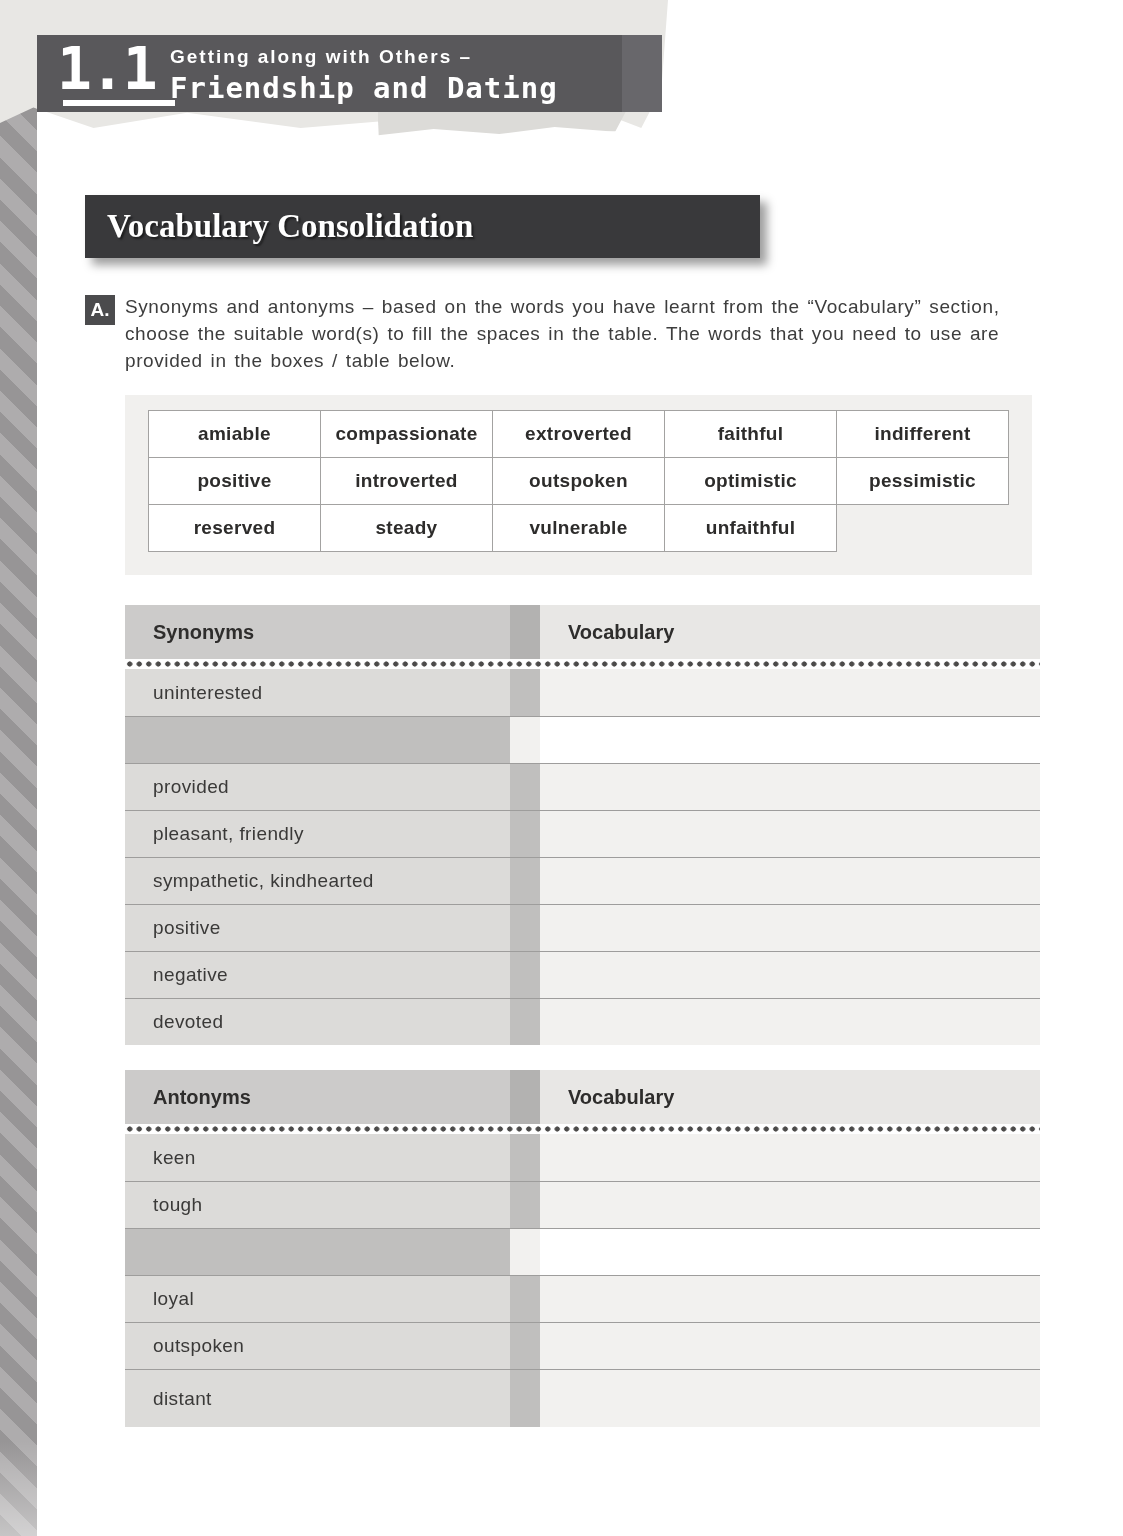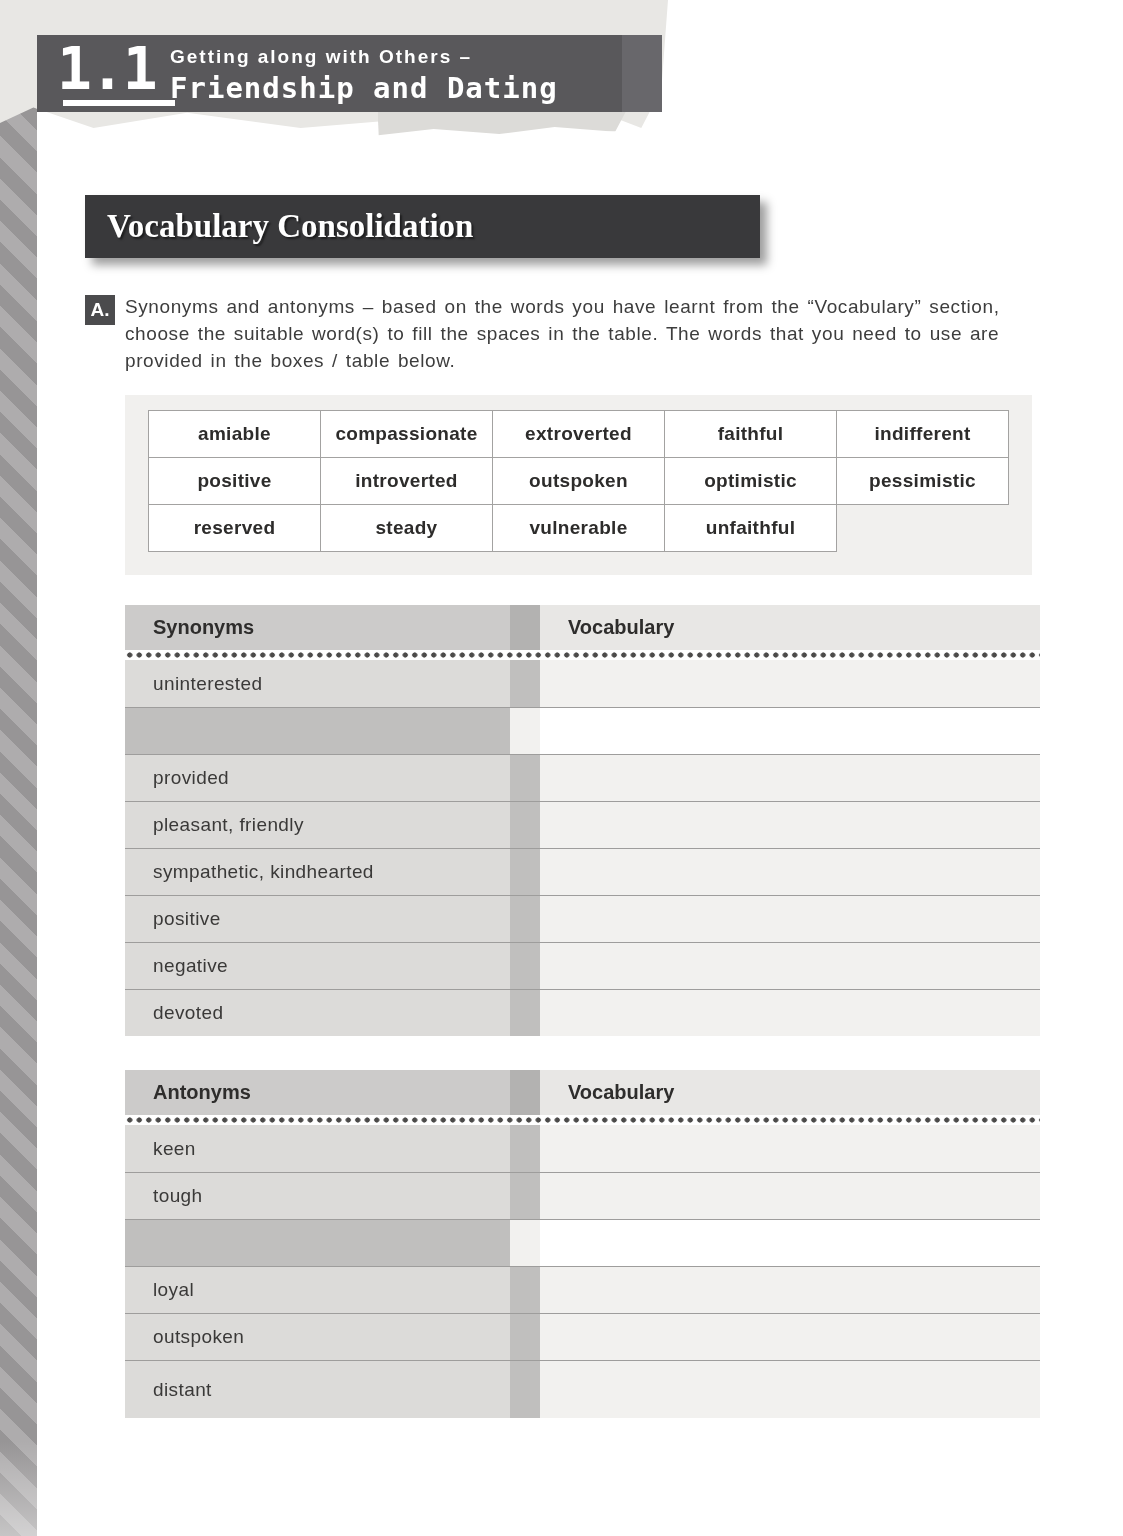--- a/index.html
+++ b/index.html
@@ -48,21 +48,21 @@
   .word-bank-table { border-collapse:collapse; margin:15px auto 0;border-radius:15px; }
   .word-bank-table td { width:172px; height:47px; border:1px solid #a3a2a1; background:#ffffff;
     text-align:center; font-weight:bold; font-size:19px; color:#2d2c2b; letter-spacing:0.3px; }
   .word-bank-table td.empty { border:none; background:transparent; }
 
   
   .vtable { position:absolute; left:125px; width:915px; }
   .syn { top:605px; }
   .ant { top:1070px; }
   .vrow { display:grid; grid-template-columns:385px 30px auto; }
-  .vrow.head { height:45px; }
+  .vrow.head { height:54px; }
   .vrow.head .cl { background:#cccbca; font-weight:bold; font-size:20px; color:#2e2d2c; }
   .vrow.head .cg { background:#b3b2b1; }
   .vrow.head .cr { background:#e8e7e5; font-weight:bold; font-size:20px; color:#2e2d2c; }
   .vrow.body { height:47px; }
   .vrow.body .cl { background:#dcdbd9; font-size:19px; color:#3a3938; letter-spacing:0.4px; }
   .vrow.body .cg { background:#c0bfbe; }
   .vrow.body .cr { background:#f2f1ef; }
   .vrow.body + .vrow.body { border-top:1px solid #9e9d9c; }
   .ant .vrow.body:last-child { height:58px; }
   .cl, .cr { display:flex; align-items:center; padding-left:28px; }

